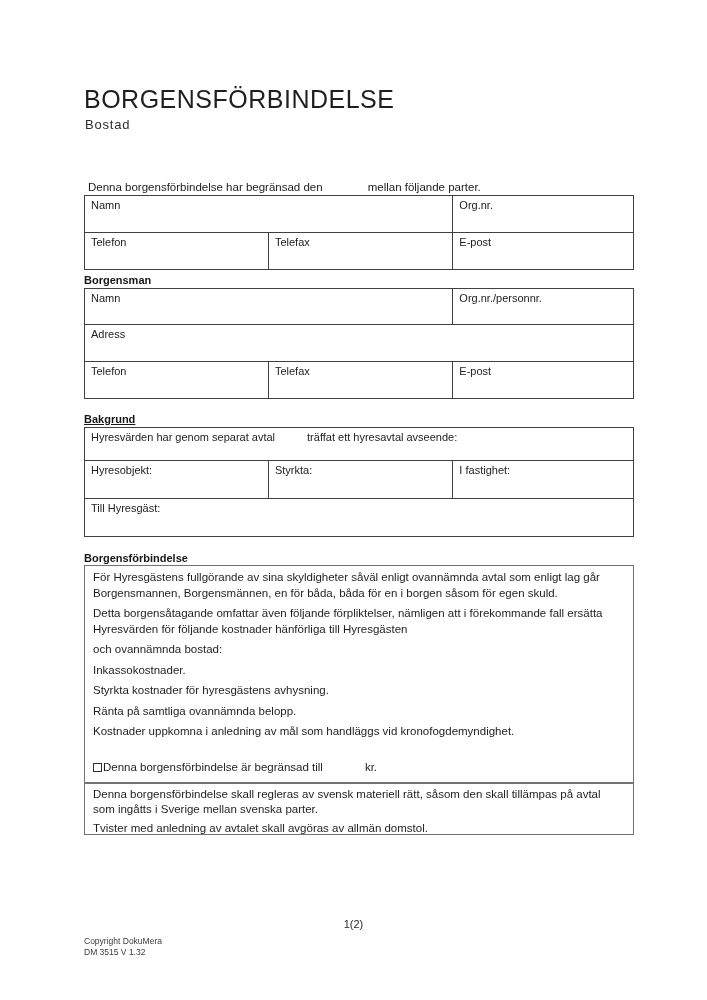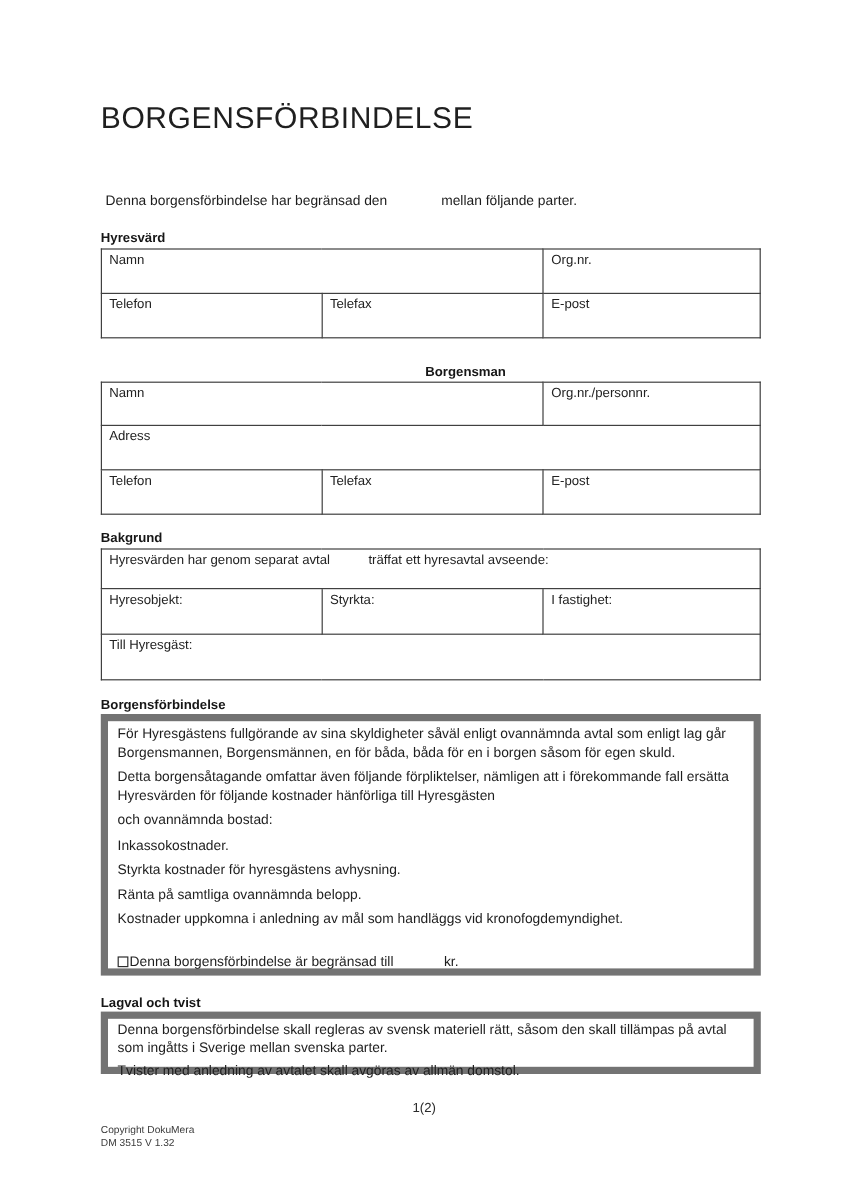--- a/index.html
+++ b/index.html
@@ -46,22 +46,22 @@
   .gap-date { width: 45px; }
   .gap-bk { width: 32px; }
   .gap-kr { width: 42px; }
   .section-label {
     font-size: 11px;
     line-height: 13px;
     font-weight: bold;
     color: #161616;
   }
   .mt-hv { margin-top: 18px; }
-  .mt-bm { margin-top: 22px; text-align: center; }
-  .mt-bk { margin-top: 14px; }
+  .mt-bm { margin-top: 4px; }
+  .mt-bk { margin-top: 14px; text-decoration: underline; }
   .mt-bf { margin-top: 15px; }
   .mt-lt { margin-top: 17px; }
   table.form-table {
     width: 550px;
     border-collapse: collapse;
     table-layout: fixed;
     margin-top: 1px;
   }
   table.form-table td {
     border: 1px solid #404040;
@@ -70,21 +70,21 @@
     font-size: 11px;
     line-height: 13px;
     color: #222222;
   }
   td.h37 { height: 37px; }
   td.h36 { height: 36px; }
   td.h38 { height: 38px; }
   td.h20 { height: 20px; padding-top: 3px; }
   .box {
     width: 550px;
-    border: 6px solid #737373;
+    border: 1px solid #737373;
     margin-top: 0;
     font-size: 11.5px;
     color: #1e1e1e;
   }
   .box-bf {
     height: 218px;
     padding: 4px 8px 0 8px;
   }
   .box-bf p { line-height: 15.5px; margin-bottom: 5px; }
   .box-lt {
@@ -121,24 +121,24 @@
     color: #3c3c3c;
   }
 </style>
 </head>
 <body>
 
 <div class="page">
   <div class="content">
 
     <div class="doc-title">BORGENSFÖRBINDELSE</div>
+    <div class="doc-subtitle">Bostad</div>
 
     <div class="intro"><span>Denna borgensförbindelse har begränsad den</span><span class="gap gap-date"></span><span>mellan följande parter.</span></div>
 
-    <div class="section-label mt-hv">Hyresvärd</div>
     <table class="form-table">
       <colgroup>
           <col style="width:33.5%">
           <col style="width:33.6%">
           <col style="width:32.9%">
         </colgroup>
       <tbody>
           <tr>
         <td class="h37" colspan="2"><span>Namn</span></td>
         <td class="h37"><span>Org.nr.</span></td>
@@ -202,21 +202,20 @@
       <p>Detta borgensåtagande omfattar även följande förpliktelser, nämligen att i förekommande fall ersätta Hyresvärden för följande kostnader hänförliga till Hyresgästen</p>
       <p>och ovannämnda bostad:</p>
       <p>Inkassokostnader.</p>
       <p>Styrkta kostnader för hyresgästens avhysning.</p>
       <p>Ränta på samtliga ovannämnda belopp.</p>
       <p>Kostnader uppkomna i anledning av mål som handläggs vid kronofogdemyndighet.</p>
       <div class="spacer-bf"></div>
       <div class="checkbox-row"><span class="checkbox"></span><span>Denna borgensförbindelse är begränsad till</span><span class="gap gap-kr"></span><span>kr.</span></div>
     </div>
 
-    <div class="section-label mt-lt">Lagval och tvist</div>
     <div class="box box-lt">
       <p>Denna borgensförbindelse skall regleras av svensk materiell rätt, såsom den skall tillämpas på avtal som ingåtts i Sverige mellan svenska parter.</p>
       <p>Tvister med anledning av avtalet skall avgöras av allmän domstol.</p>
     </div>
 
   </div>
 
   <div class="page-number">1(2)</div>
   <div class="copyright">
     <div>Copyright DokuMera</div>

